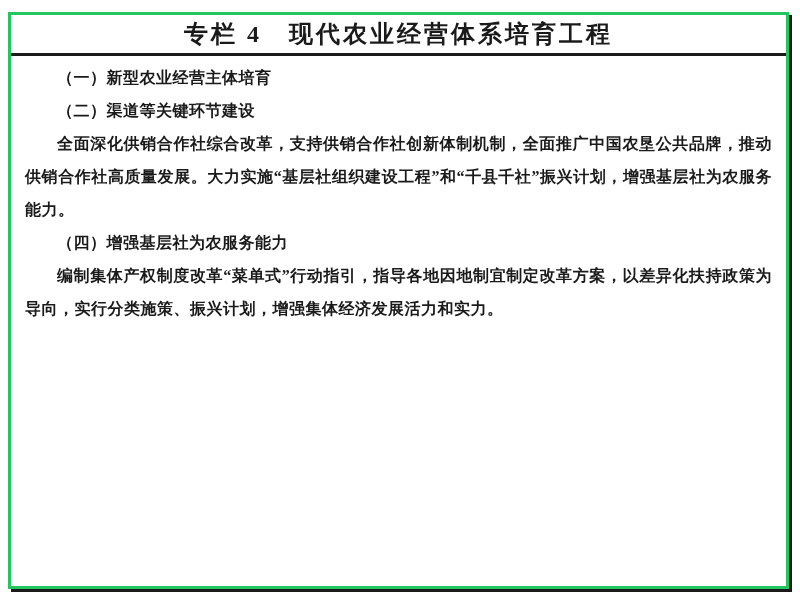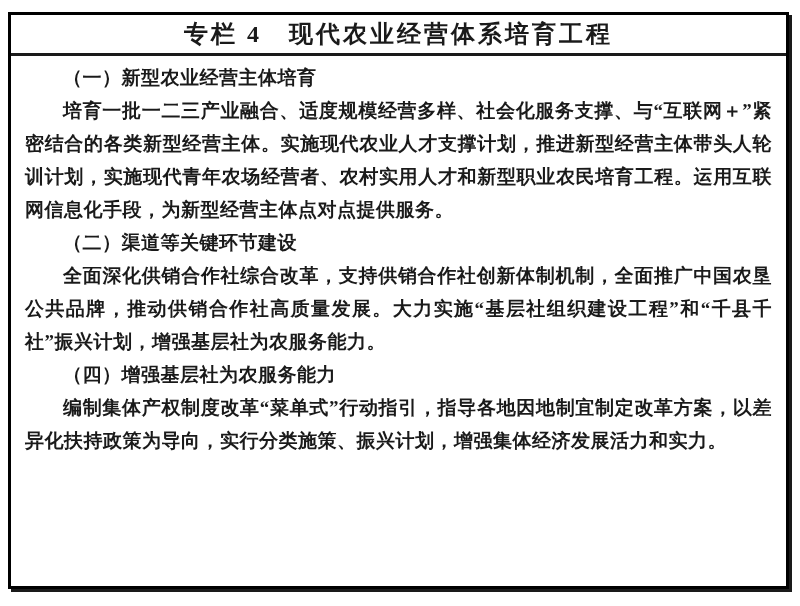--- a/index.html
+++ b/index.html
@@ -16,37 +16,37 @@
     overflow: hidden;
   }
   .panel {
     position: absolute;
     left: 8px;
     top: 12px;
     width: 781px;
     height: 577px;
     box-sizing: border-box;
     background: #ffffff;
-    border: 3px solid #000000;
+    border: 3px solid #22c55e;
     box-shadow: 3px 3px 0 #1a1a1a;
   }
   .panel-title {
     height: 38px;
     border-bottom: 3px solid #1a1a1a;
     display: flex;
     align-items: center;
     justify-content: center;
     font-size: 24px;
     font-weight: bold;
     letter-spacing: 3px;
     white-space: pre;
   }
   .panel-body {
     padding: 5px 14px 0 14px;
-    font-size: 19px;
+    font-size: 16px;
     line-height: 33px;
     font-weight: bold;
   }
   .panel-body p {
     margin: 0;
     text-indent: 2em;
     letter-spacing: 0.5px;
   }
   .section-heading {
     text-align: left;
@@ -58,21 +58,20 @@
 </style>
 </head>
 <body>
 
 <div class="panel">
   <div class="panel-title">专栏 4　现代农业经营体系培育工程</div>
 
   <div class="panel-body">
 
     <p class="section-heading">（一）新型农业经营主体培育</p>
-    <p class="section-paragraph">培育一批一二三产业融合、适度规模经营多样、社会化服务支撑、与“互联网＋”紧密结合的各类新型经营主体。实施现代农业人才支撑计划，推进新型经营主体带头人轮训计划，实施现代青年农场经营者、农村实用人才和新型职业农民培育工程。运用互联网信息化手段，为新型经营主体点对点提供服务。</p>
 
     <p class="section-heading">（二）渠道等关键环节建设</p>
 
     <p class="section-paragraph">全面深化供销合作社综合改革，支持供销合作社创新体制机制，全面推广中国农垦公共品牌，推动供销合作社高质量发展。大力实施“基层社组织建设工程”和“千县千社”振兴计划，增强基层社为农服务能力。</p>
 
     <p class="section-heading">（四）增强基层社为农服务能力</p>
     <p class="section-paragraph">编制集体产权制度改革“菜单式”行动指引，指导各地因地制宜制定改革方案，以差异化扶持政策为导向，实行分类施策、振兴计划，增强集体经济发展活力和实力。</p>
 
   </div>
 </div>

